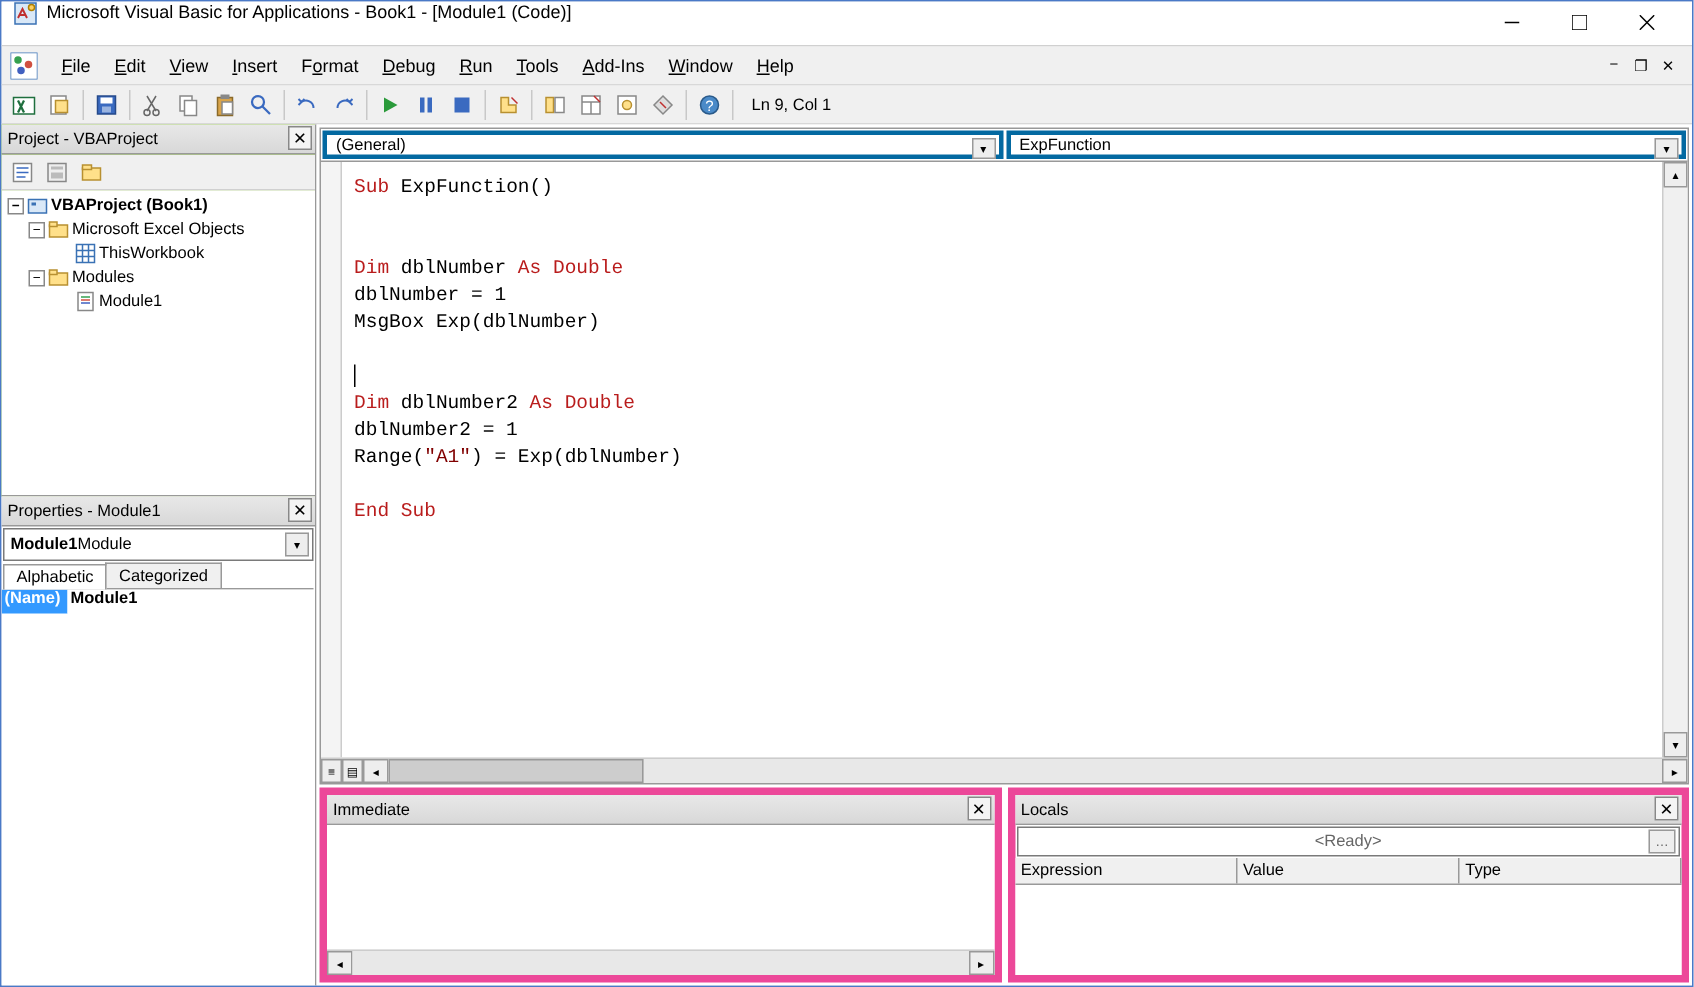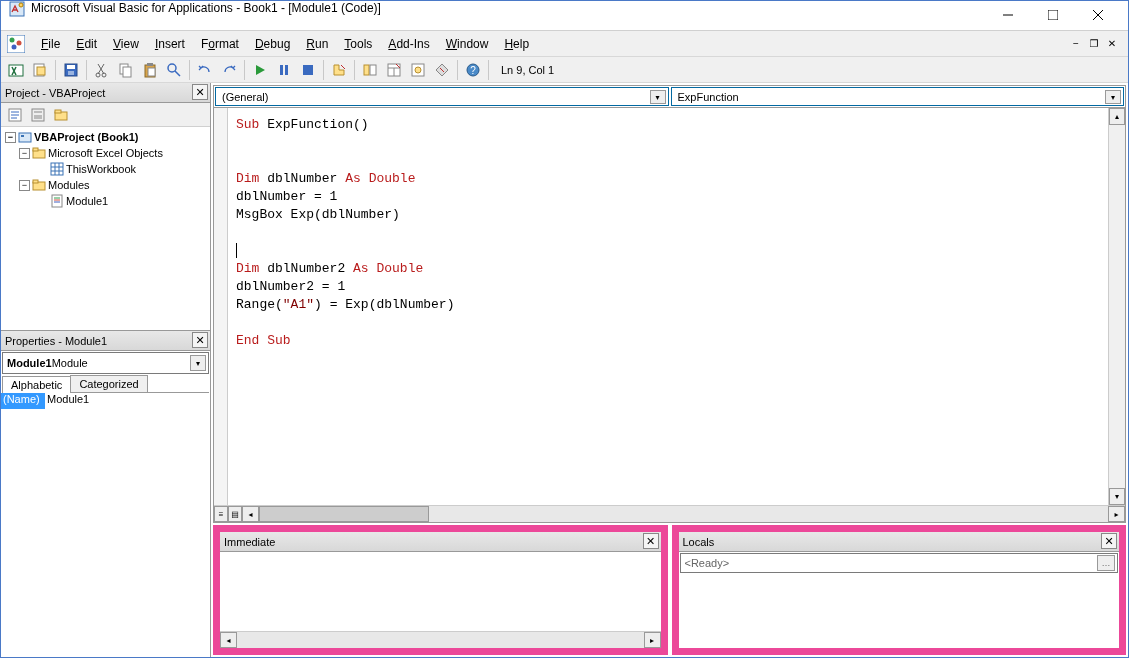--- a/index.html
+++ b/index.html
@@ -34,49 +34,49 @@
 .tree-row.bold { font-weight: bold; }
 .tree-indent1 { padding-left: 14px; }
 .tree-indent2 { padding-left: 32px; }
 .properties-panel { flex: 1; display: flex; flex-direction: column; background: #fff; }
 .prop-combo { height: 22px; border: 1px solid #7a7a7a; margin: 1px; display: flex; align-items: center; padding: 0 4px; font-size: 11px; background:#fff; position:relative; }
 .prop-combo .arrow { position:absolute; right:2px; top:2px; width:16px; height:16px; border:1px solid #999; background:#eee; display:flex; align-items:center; justify-content:center; font-size:8px; }
 .prop-tabs { display: flex; border-bottom: 1px solid #999; margin: 0 1px; }
 .prop-tab { padding: 2px 8px; font-size: 11px; border: 1px solid #999; border-bottom: none; background: #f0f0f0; margin-right:-1px; }
 .prop-tab.active { background: #fff; position:relative; top:1px; }
 .prop-grid { flex: 1; overflow: auto; font-size: 11px; }
-.prop-row { display: flex; height: 16px; }
+.prop-row { display: flex; height: 16px; font-weight: bold; }
 .prop-row .name { width: 44px; background: #3399ff; color: #fff; padding: 0 2px; }
 .prop-row .val { flex: 1; padding: 0 2px; background: #fff; }
 .right-col { flex: 1; display: flex; flex-direction: column; background: #fff; }
 .code-area { flex: 1; display: flex; flex-direction: column; border: 1px solid #999; margin: 2px 2px 0 2px; background:#fff; }
 .code-dropdowns { height: 22px; display: flex; border-bottom: 1px solid #999; }
-.code-dd { flex: 1; border: 1px solid #0369a1; margin: 1px; display: flex; align-items: center; padding: 0 6px; font-size: 11px; background:#fff; position:relative; }
+.code-dd { flex: 1; border: 3px solid #0369a1; margin: 1px; display: flex; align-items: center; padding: 0 6px; font-size: 11px; background:#fff; position:relative; }
 .code-dd .arrow { position:absolute; right:2px; top:2px; width:16px; height:14px; border:1px solid #999; background:#eee; display:flex; align-items:center; justify-content:center; font-size:8px; }
 .code-body { flex: 1; display: flex; }
 .code-margin { width: 14px; background:#f4f4f4; border-right:1px solid #ccc; }
 .code-text { flex: 1; padding: 8px 8px; font-family: Consolas, "Courier New", monospace; font-size: 13px; white-space: pre; line-height: 18px; }
 .code-text .kw { color: #b91c1c; }
 .code-text .str { color: #800000; }
 .code-scroll-v { width: 17px; background: #f0f0f0; border-left:1px solid #ccc; position:relative; }
 .code-scroll-v .sb-btn { height:17px; border:1px solid #999; background:#eee; display:flex; align-items:center; justify-content:center; font-size:8px; }
 .code-bottom { height: 17px; display:flex; background:#f0f0f0; border-top:1px solid #ccc; }
 .code-bottom .view-btns { width:28px; display:flex; }
 .code-bottom .view-btn { width:14px; border:1px solid #999; background:#eee; display:flex; align-items:center; justify-content:center; font-size:8px; }
 .code-bottom .hscroll { flex:1; display:flex; }
 .code-bottom .hscroll .sb-btn { width:17px; border:1px solid #999; background:#eee; display:flex; align-items:center; justify-content:center; font-size:8px; }
 .code-bottom .hscroll .track { flex:1; background:#e8e8e8; position:relative; }
 .code-bottom .hscroll .thumb { position:absolute; left:0; top:0; height:100%; width:20%; background:#cdcdcd; border:1px solid #999; }
 .bottom-panels { height: 130px; display: flex; margin: 2px; gap: 4px; }
-.immediate-panel, .locals-panel { flex: 1; display:flex; flex-direction:column; border: 7px solid #ec4899; background:#fff; }
+.immediate-panel, .locals-panel { flex: 1; display:flex; flex-direction:column; border: 5px solid #ec4899; background:#fff; }
 .immediate-body { flex:1; background:#fff; overflow:auto; }
 .immediate-bottom { height:17px; display:flex; background:#f0f0f0; border-top:1px solid #ccc; }
 .immediate-bottom .sb-btn { width:17px; border:1px solid #999; background:#eee; display:flex; align-items:center; justify-content:center; font-size:8px; }
 .immediate-bottom .track { flex:1; background:#e8e8e8; }
-.locals-ready { height:20px; border:1px solid #7a7a7a; margin:1px; display:flex; align-items:center; padding:0 4px; font-size:11px; color:#666; background:#fff; position:relative; }
+.locals-ready { height:20px; border:1px solid #7a7a7a; margin:1px; display:flex; align-items:center; padding:0 4px; font-size:11px; color:#666; background:#fff; position:relative;justify-content:center; }
 .locals-ready .dots { position:absolute; right:2px; top:1px; width:18px; height:16px; border:1px solid #999; background:#eee; display:flex; align-items:center; justify-content:center; font-size:9px; }
 .locals-headers { height:18px; display:flex; border-bottom:1px solid #999; background:#f0f0f0; font-size:11px; }
 .locals-headers div { flex:1; border-right:1px solid #999; padding:2px 4px; }
 .locals-body { flex:1; background:#fff; }
 svg { display: block; }
 </style>
 </head>
 <body>
 
 <div class="title-bar">
@@ -432,17 +432,22 @@
       </div>
       <div class="locals-panel">
         <div class="panel-header">
           <span>Locals</span>
           <span class="close-x">✕</span>
         </div>
         <div class="locals-ready">
           <span>&lt;Ready&gt;</span>
           <span class="dots">…</span>
         </div>
+        <div class="locals-headers">
+          <div>Expression</div>
+          <div>Value</div>
+          <div>Type</div>
+        </div>
         <div class="locals-body"></div>
       </div>
     </div>
   </div>
 </div>
 
 </body></html>

